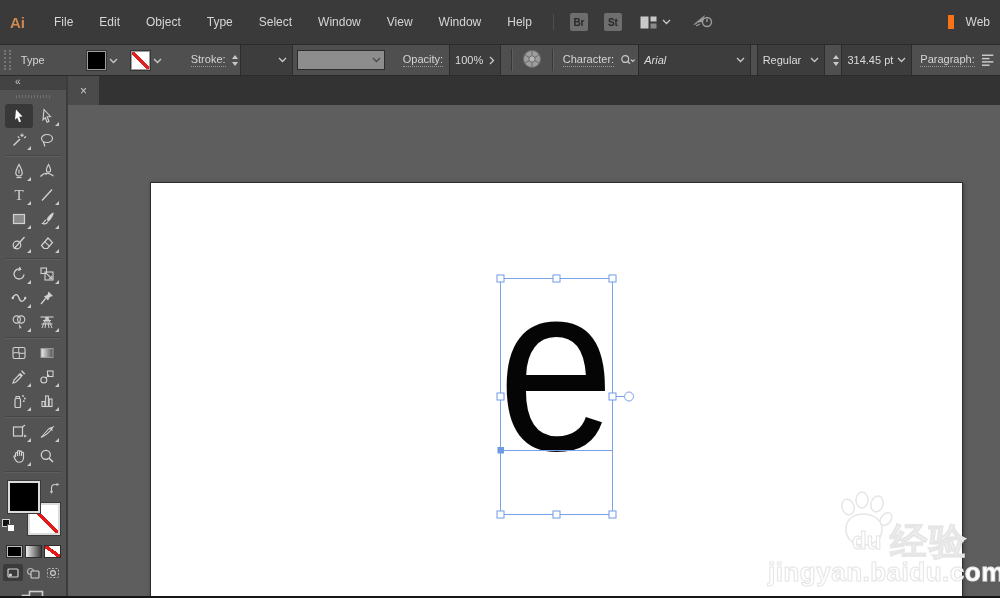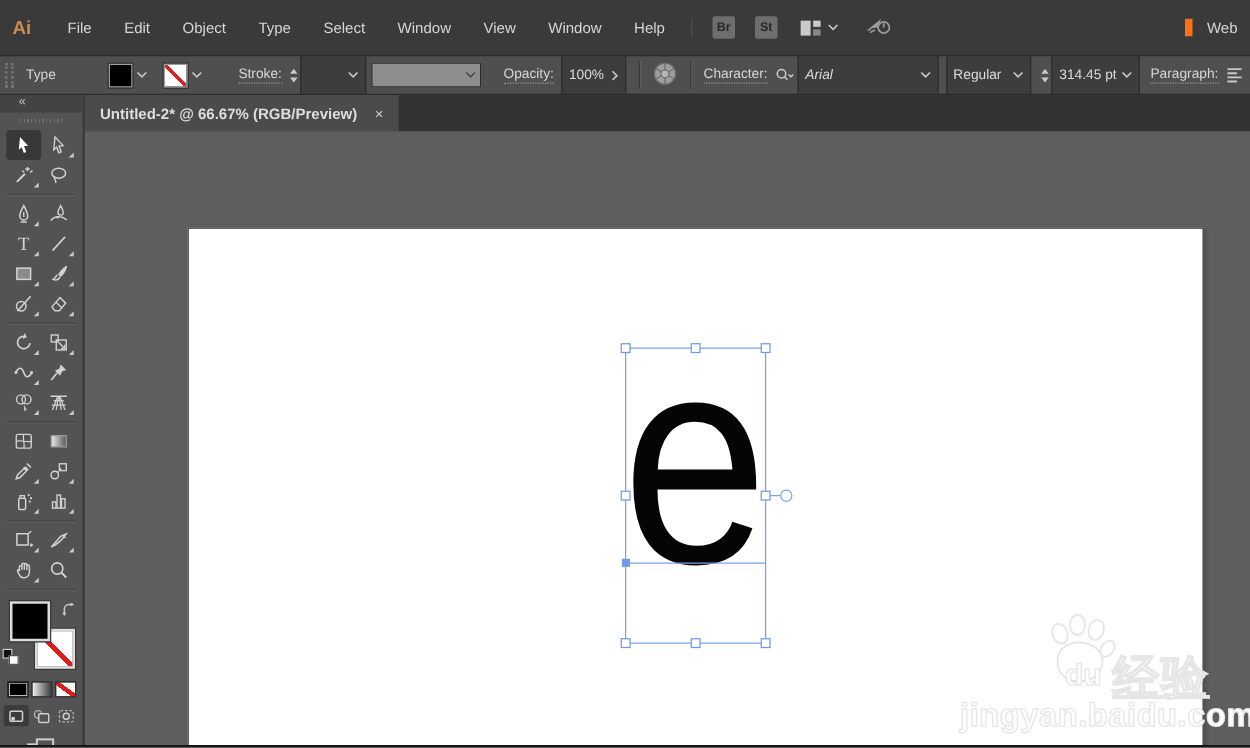--- a/index.html
+++ b/index.html
@@ -73,21 +73,21 @@
   .tab .close { font-weight:normal; color:#cfcfcf; font-size:12px; }
   .canvas { position:relative; flex:1; background:#5e5e5e; overflow:hidden; }
   .artboard { position:absolute; left:82px; top:77px; width:813px; height:470px; background:#fff; border:1px solid #2d2d2d; box-shadow:1px 1px 4px rgba(0,0,0,.3); }
   .overlay-svg { position:absolute; left:0; top:0; pointer-events:none; }
 
   
   .watermark { position:absolute; left:700px; top:388px; width:205px; height:100px; color:#fff; -webkit-text-stroke:1px #e6e6e6; text-shadow:0 0 1px rgba(190,190,190,.55); font-weight:bold; pointer-events:none; }
   .wm-bai { position:absolute; left:2px; top:22px; font-size:42px; letter-spacing:1px; }
   .wm-du { position:absolute; left:84px; top:34px; font-size:24px; }
   .wm-paw { position:absolute; left:66px; top:-2px; }
-  .wm-zh { position:absolute; left:122px; top:24px; font-size:37px; letter-spacing:2px;text-decoration:underline; }
+  .wm-zh { position:absolute; left:122px; top:24px; font-size:37px; letter-spacing:2px; }
   .wm-url { position:absolute; left:0px; top:64px; font-size:26px; letter-spacing:.5px; }
 </style>
 </head>
 <body>
 
 <div class="app">
 
   <div class="menubar">
     <span class="ai-logo">Ai</span>
     <span class="menu-item">File</span>
@@ -517,21 +517,20 @@
         <svg width="24" height="17" viewBox="0 0 24 17">
           <rect x="1.5" y="5.5" width="13" height="9" fill="none" stroke="#cfcfcf" stroke-width="1.6"></rect>
           <rect x="8.5" y="1.5" width="13" height="9" fill="#535353" stroke="#cfcfcf" stroke-width="1.6"></rect>
         </svg>
       </div>
     </div>
 
     <div class="main">
       <div class="tabbar">
         <div class="tab">
-          <span>Untitled-2* @ 66.67% (RGB/Preview)</span>
           <span class="close">×</span>
         </div>
       </div>
 
       <div class="canvas">
         <div class="artboard"></div>
 
         <div class="watermark">
           <svg class="wm-paw" width="62" height="60" viewBox="0 0 62 60">
             <g fill="#fff" stroke="#e6e6e6" stroke-width="1.5">

